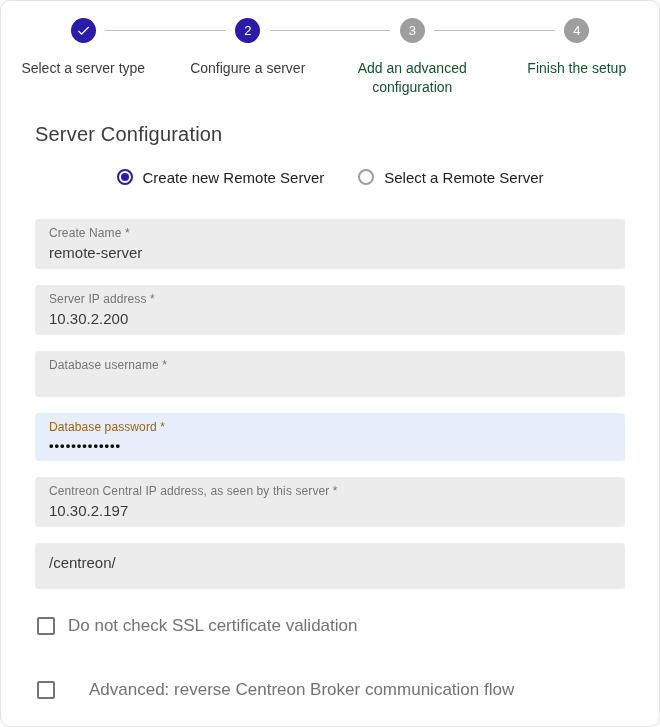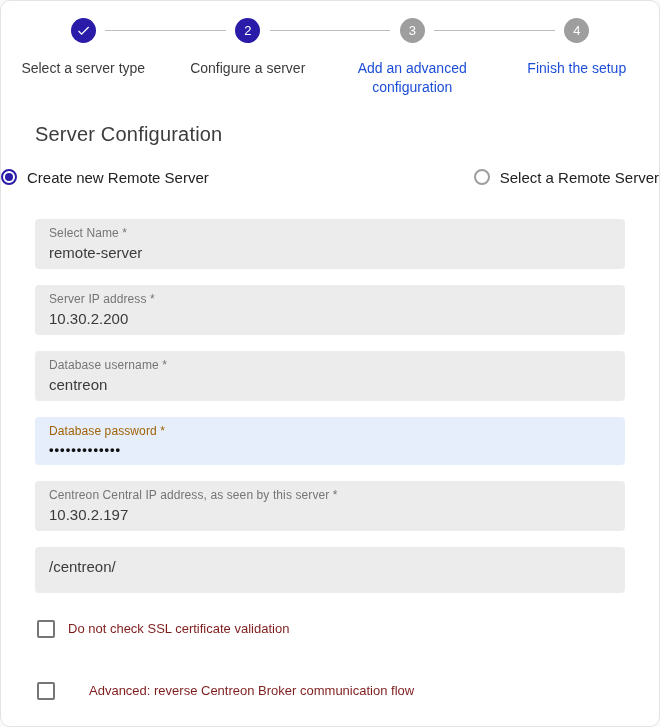--- a/index.html
+++ b/index.html
@@ -21,31 +21,31 @@
   .step.done .step-circle, .step.active .step-circle { background:#2a1ca8; }
   .step.inactive .step-circle { background:#9e9e9e; }
   .step-connector {
     position:absolute; top:12px; height:1px; background:#bdbdbd;
     left:calc(-50% + 22px); right:calc(50% + 22px); z-index:1;
   }
   .step-label {
     margin-top:16px; font-size:14px; line-height:1.35; padding:0 14px;
   }
   .step.done .step-label, .step.active .step-label { color:#3c3c3c; font-weight:400; }
-  .step.inactive .step-label { color:#1d4ed8; font-weight:400; }
+  .step.inactive .step-label { color:#14532d; font-weight:400; }
   .check-icon svg { display:block; }
 
   
   .page-title {
     margin:26px 0 0 34px; font-size:20px; font-weight:400; color:#3c3c3c;
     letter-spacing:0.2px;
   }
 
   
-  .radio-row { display:flex; justify-content:space-between; gap:34px; margin-top:23px; }
+  .radio-row { display:flex; justify-content:center; gap:34px; margin-top:23px; }
   .radio-option { display:flex; align-items:center; gap:10px; cursor:pointer; }
   .radio-outer {
     width:16px; height:16px; border-radius:50%; border:2px solid #9e9e9e;
     display:flex; align-items:center; justify-content:center; background:#fff;
   }
   .radio-option.selected .radio-outer { border-color:#2a1ca8; }
   .radio-dot { width:8px; height:8px; border-radius:50%; background:transparent; }
   .radio-option.selected .radio-dot { background:#2a1ca8; }
   .radio-label { font-size:15px; color:#212121; }
 
@@ -62,21 +62,21 @@
   .field-value.password { font-size:13px; letter-spacing:1px; color:#111; font-weight:700; }
 
   
   .checkbox-row { display:flex; align-items:center; gap:13px; margin:0 0 0 36px; }
   .checkbox-row.first { margin-top:27px; }
   .checkbox-row.second { margin-top:44px;gap:34px; }
   .checkbox-box {
     width:18px; height:18px; border:2px solid #757575; border-radius:2px; background:#fff;
     flex:0 0 auto;
   }
-  .checkbox-label { font-size:13px; color:#7f1d1d; }
+  .checkbox-label { font-size:17px; color:#737373; }
 </style>
 </head>
 <body>
 
 <div class="card">
 
   <div class="stepper">
     <div class="step done">
       <div class="step-circle">
         <span class="check-icon">
@@ -116,30 +116,29 @@
     <div class="radio-option">
       <span class="radio-outer">
           <span class="radio-dot"></span>
         </span>
       <span class="radio-label">Select a Remote Server</span>
     </div>
   </div>
 
   <div class="form">
     <div class="field">
-      <div class="field-label">Select Name *</div>
+      <div class="field-label">Create Name *</div>
       <div class="field-value">remote-server</div>
     </div>
     <div class="field">
       <div class="field-label">Server IP address *</div>
       <div class="field-value">10.30.2.200</div>
     </div>
     <div class="field">
       <div class="field-label">Database username *</div>
-      <div class="field-value">centreon</div>
     </div>
     <div class="field autofill">
       <div class="field-label">Database password *</div>
       <div class="field-value password">•••••••••••••</div>
     </div>
     <div class="field">
       <div class="field-label">Centreon Central IP address, as seen by this server *</div>
       <div class="field-value">10.30.2.197</div>
     </div>
     <div class="field">

